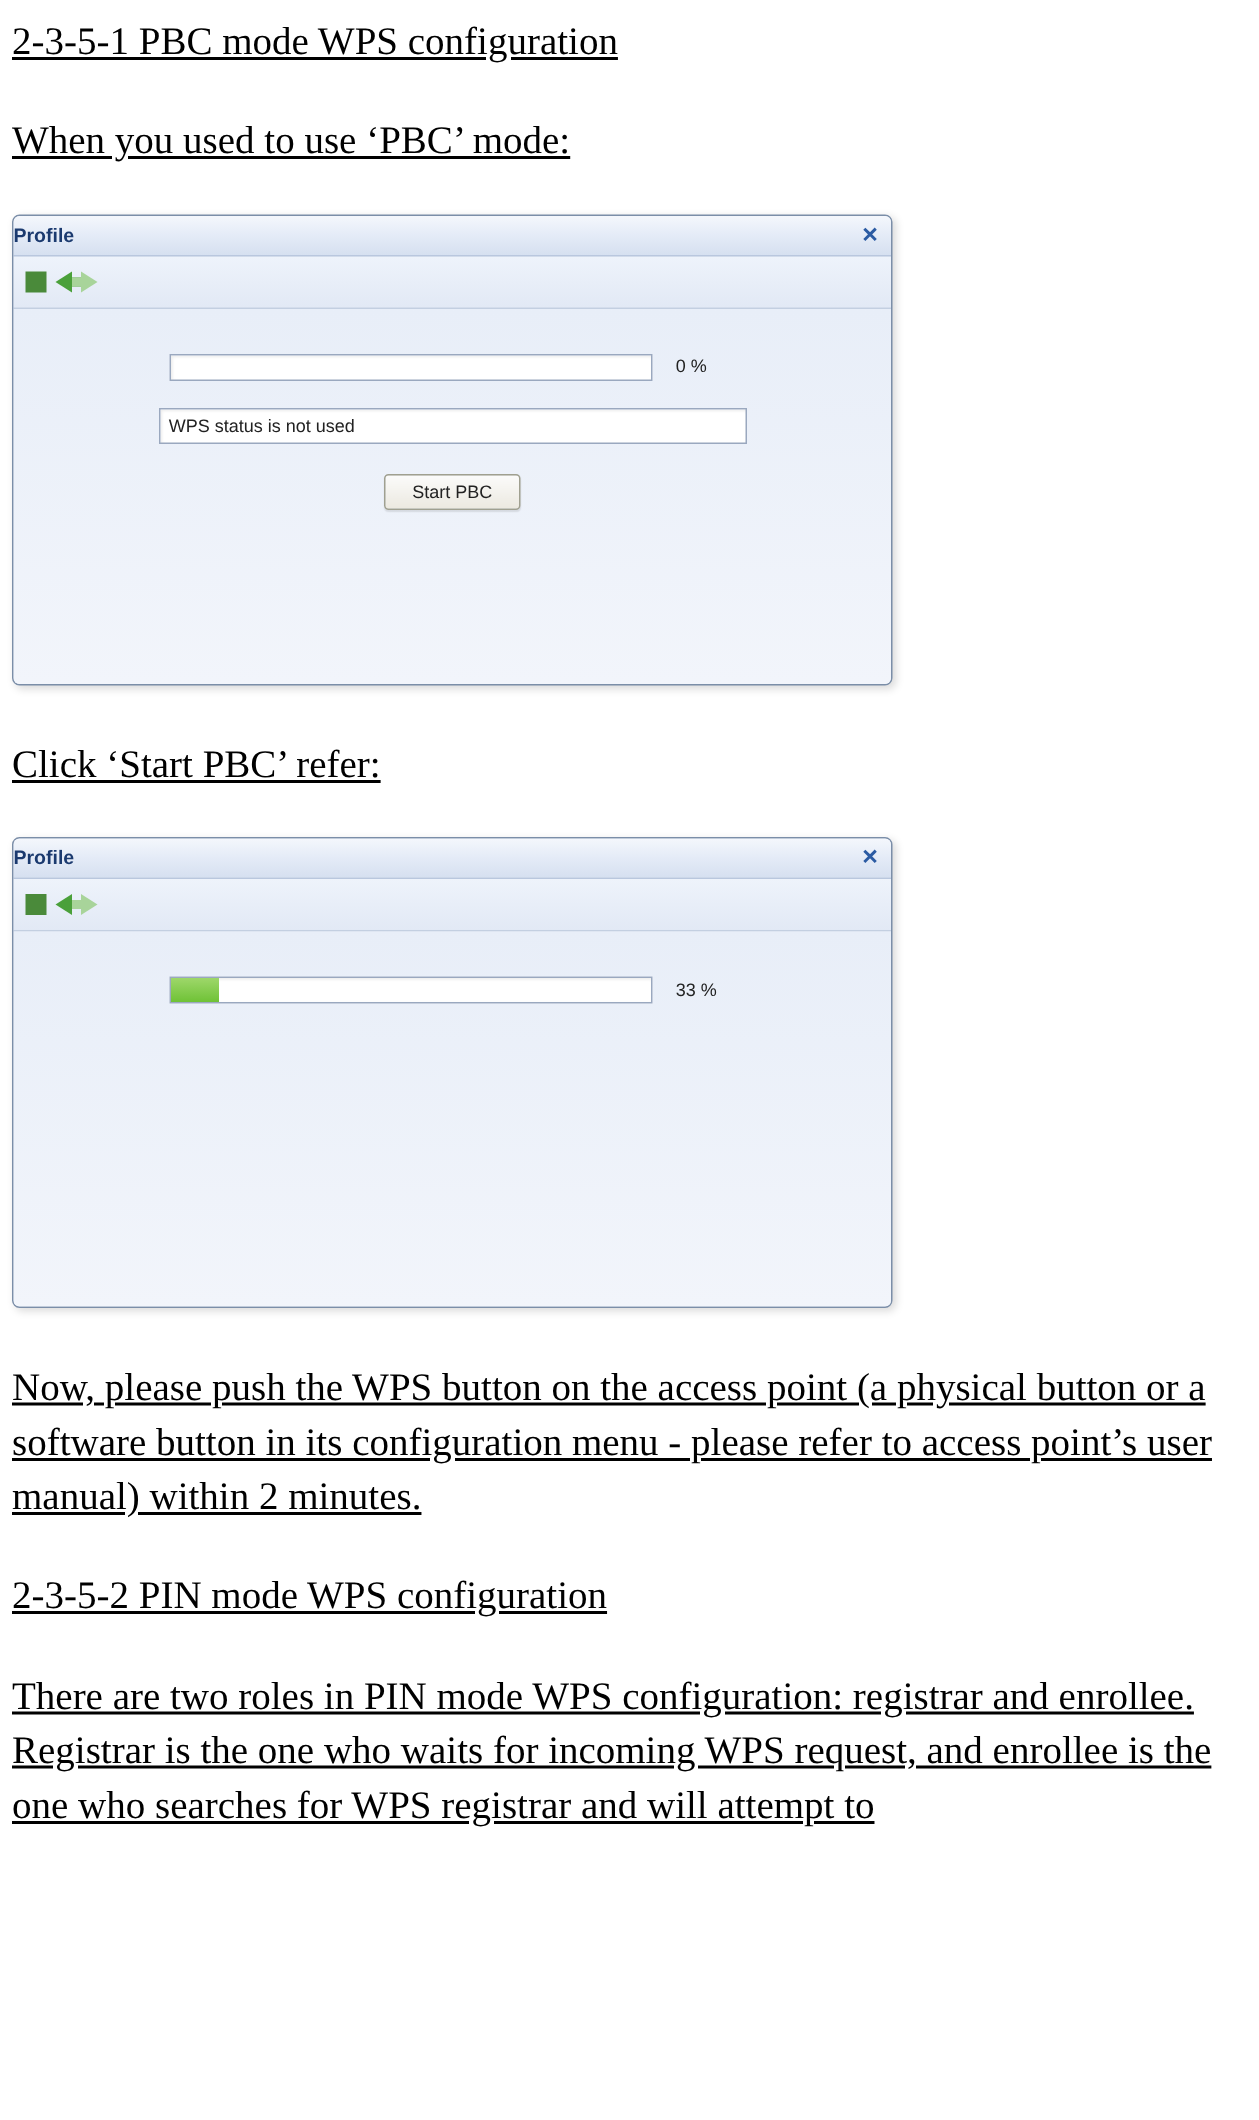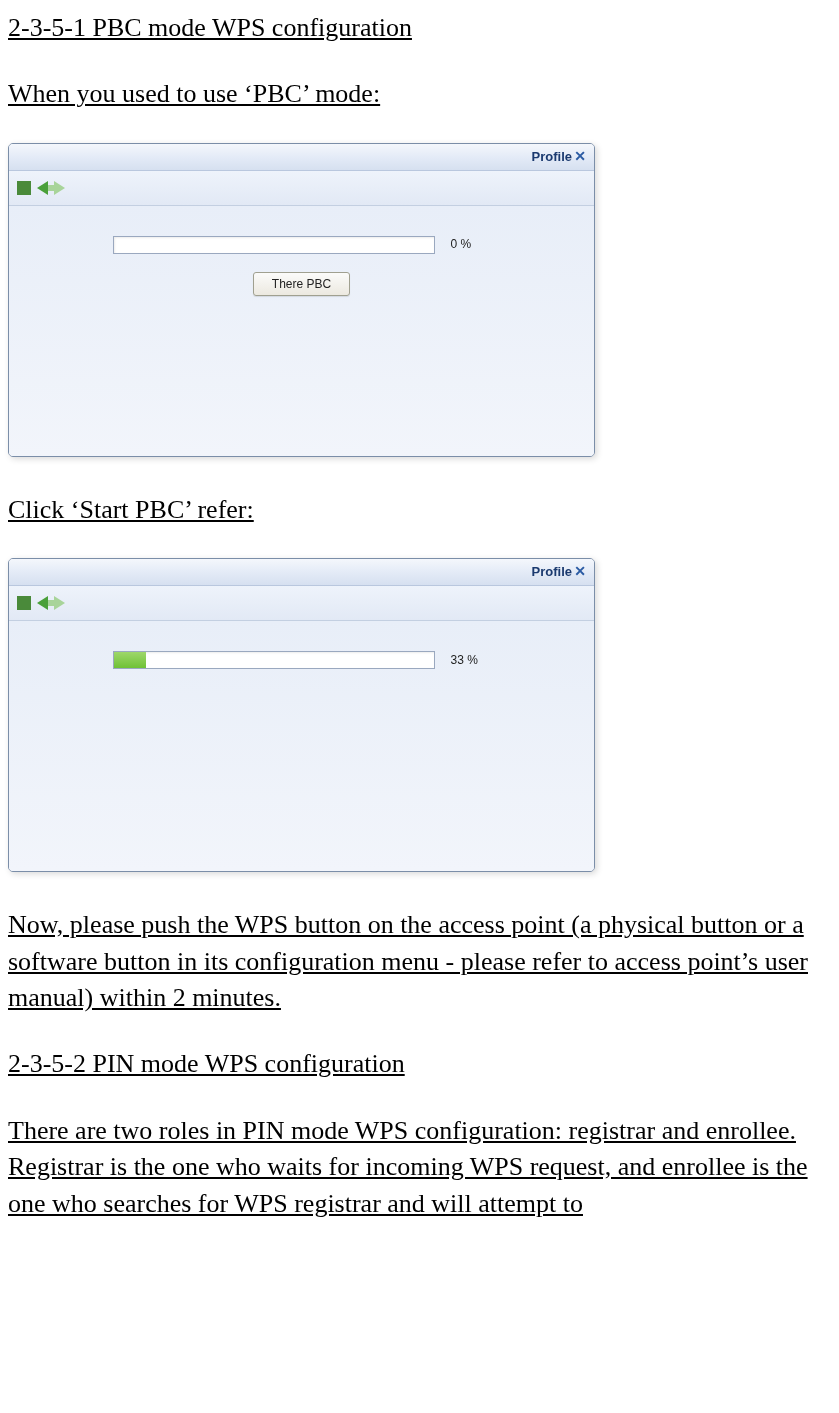--- a/index.html
+++ b/index.html
@@ -33,21 +33,21 @@
     .titlebar {
       height: 26px;
       background: linear-gradient(to bottom, #f4f7fc 0%, #e4ebf7 50%, #d6e0f0 100%);
       border-bottom: 1px solid #b9c7de;
       display: flex;
       align-items: center;
       position: relative;
     }
     .titlebar-title {
       flex: 1;
-      text-align: right;
+      text-align: left;
       color: #1b3a6f;
       font-weight: bold;
       font-size: 13px;
     }
     .titlebar-close {
       width: 16px;
       height: 16px;
       margin-right: 6px;
       display: flex;
       align-items: center;
@@ -185,22 +185,23 @@
     <div class="nav-arrow nav-arrow-left"></div>
     <div class="nav-arrow nav-arrow-right"></div>
   </div>
   <div class="content-area">
     <div class="progress-row">
       <div class="progress-bar">
         <div class="progress-fill" style="width:0%"></div>
       </div>
       <div class="progress-percent">0 %</div>
     </div>
+    <div class="status-field">WPS status is not used</div>
     <div class="button-row">
-      <button class="win-button">There PBC</button>
+      <button class="win-button">Start PBC</button>
     </div>
   </div>
 </div>
 
 <p>Click ‘Start PBC’ refer:</p>
 
 <div class="win-dialog">
   <div class="titlebar">
     <div class="titlebar-title">Profile</div>
     <div class="titlebar-close">✕</div>

